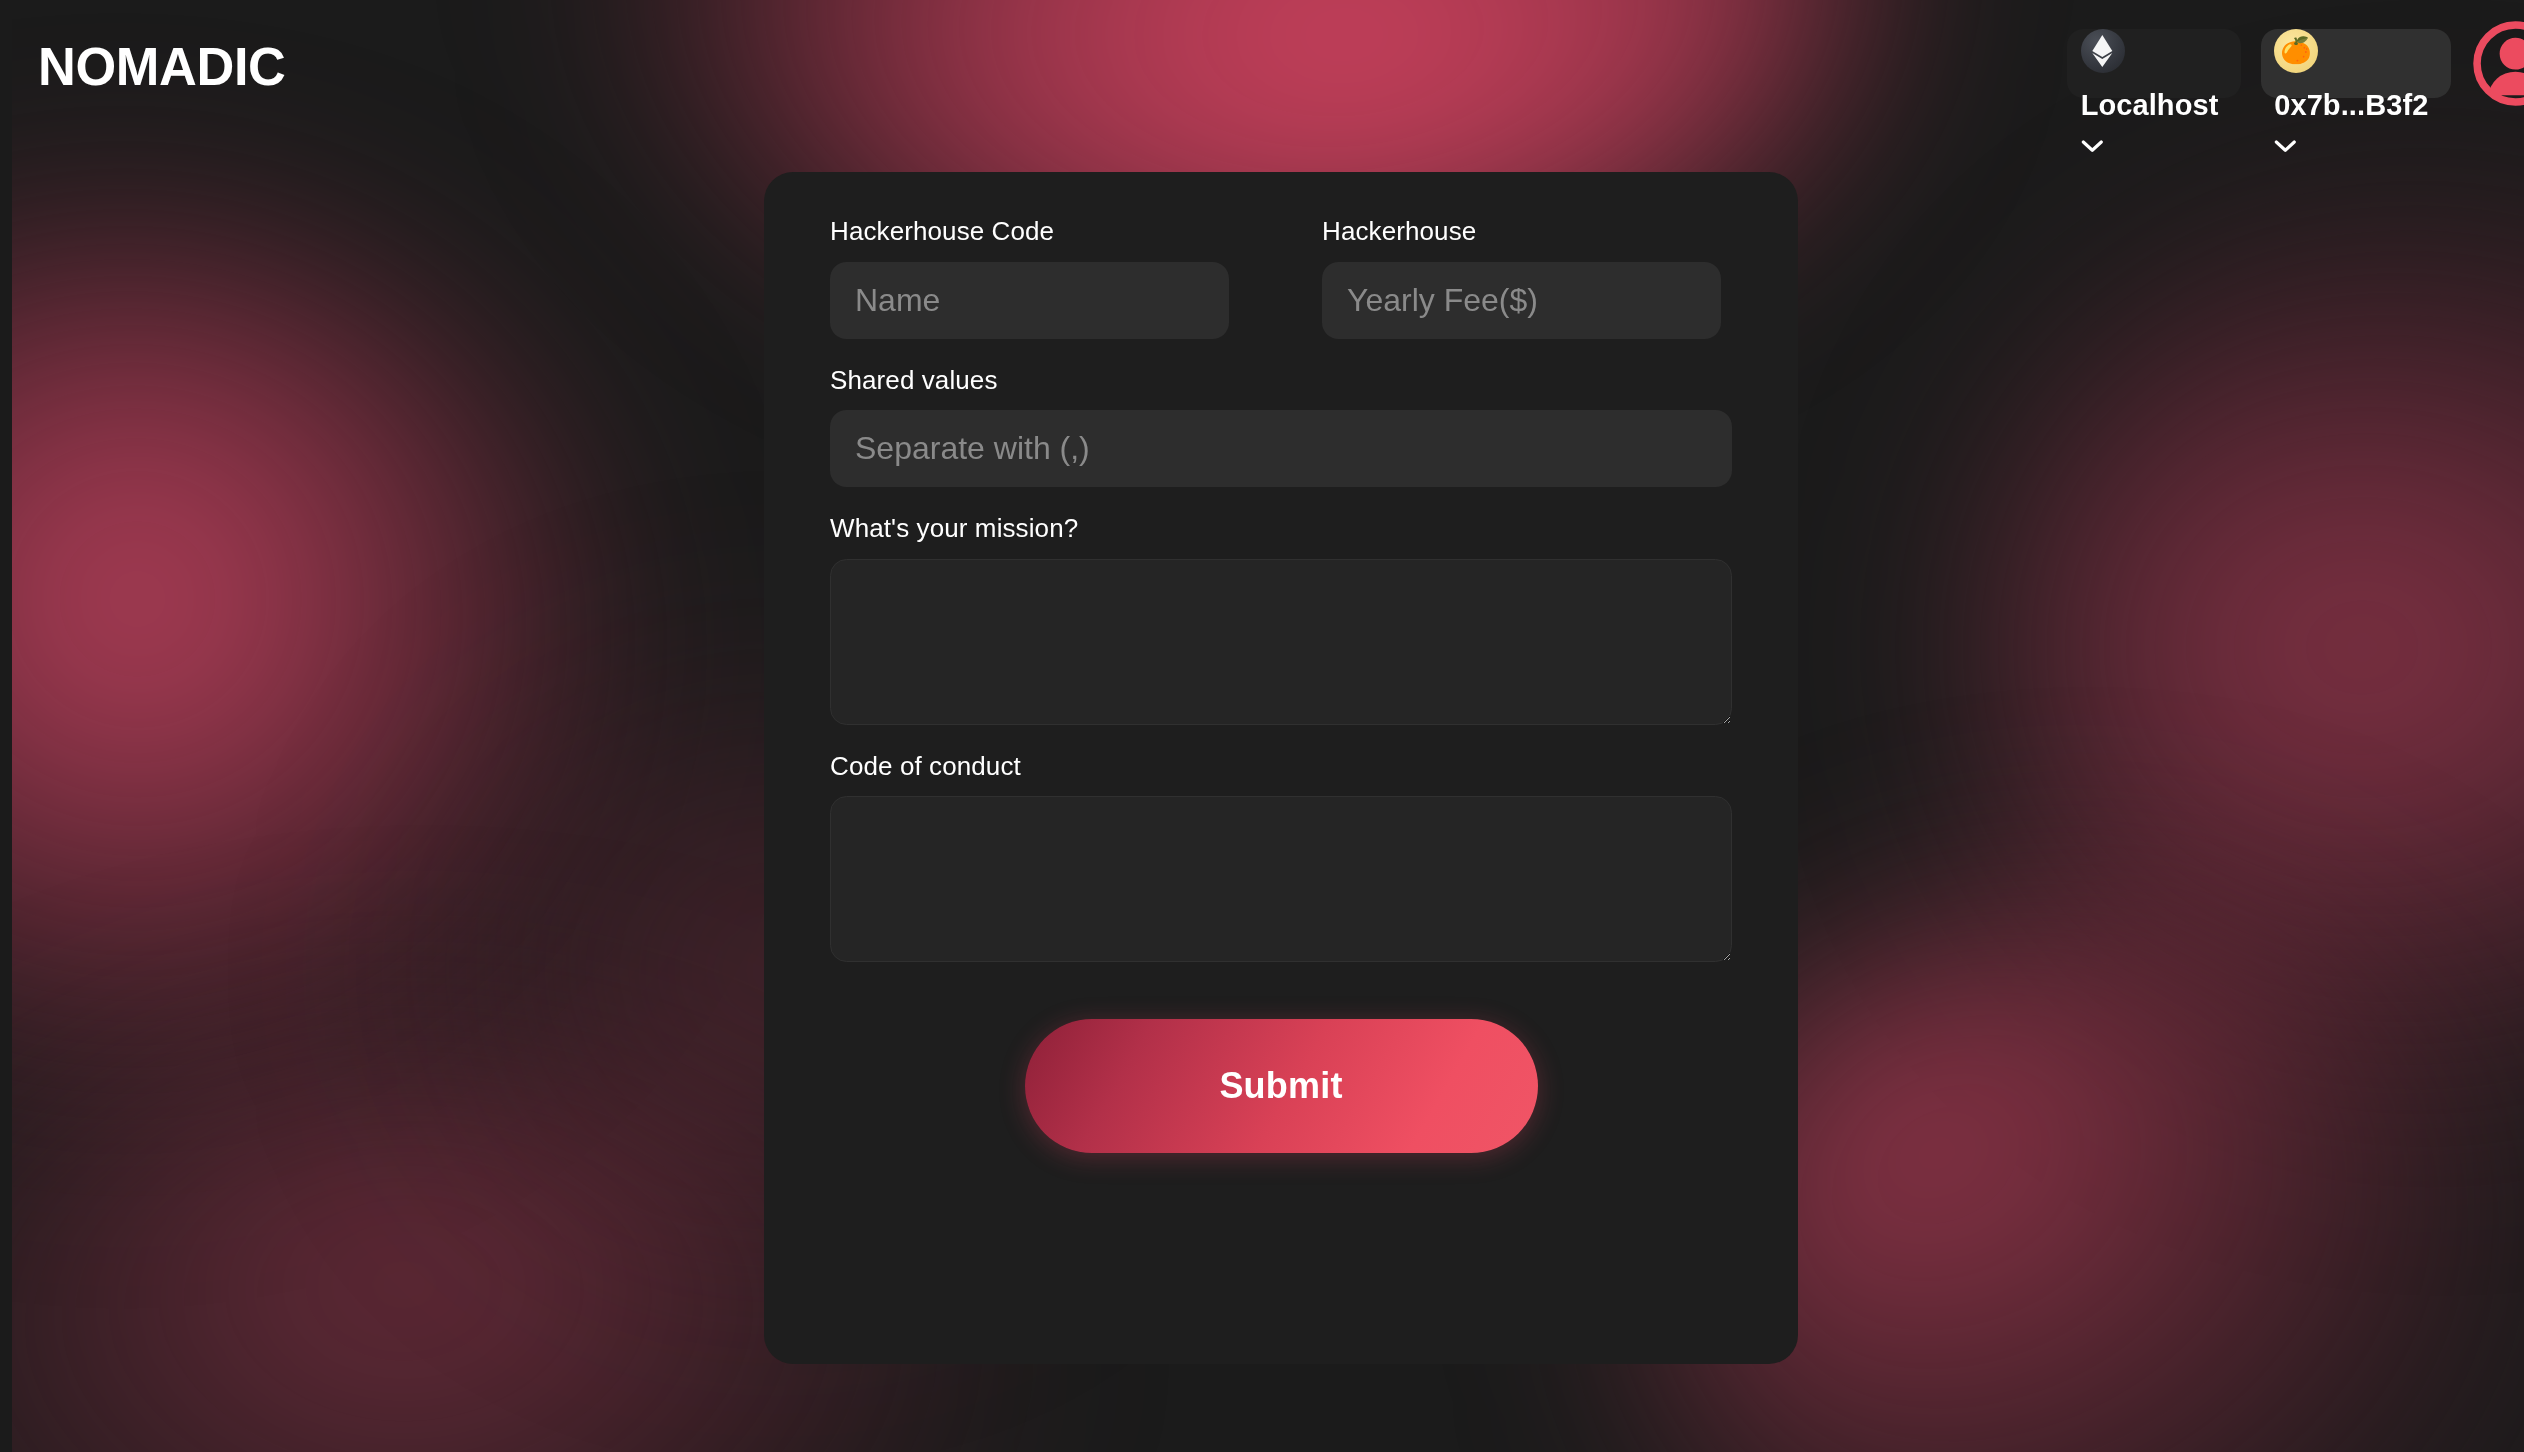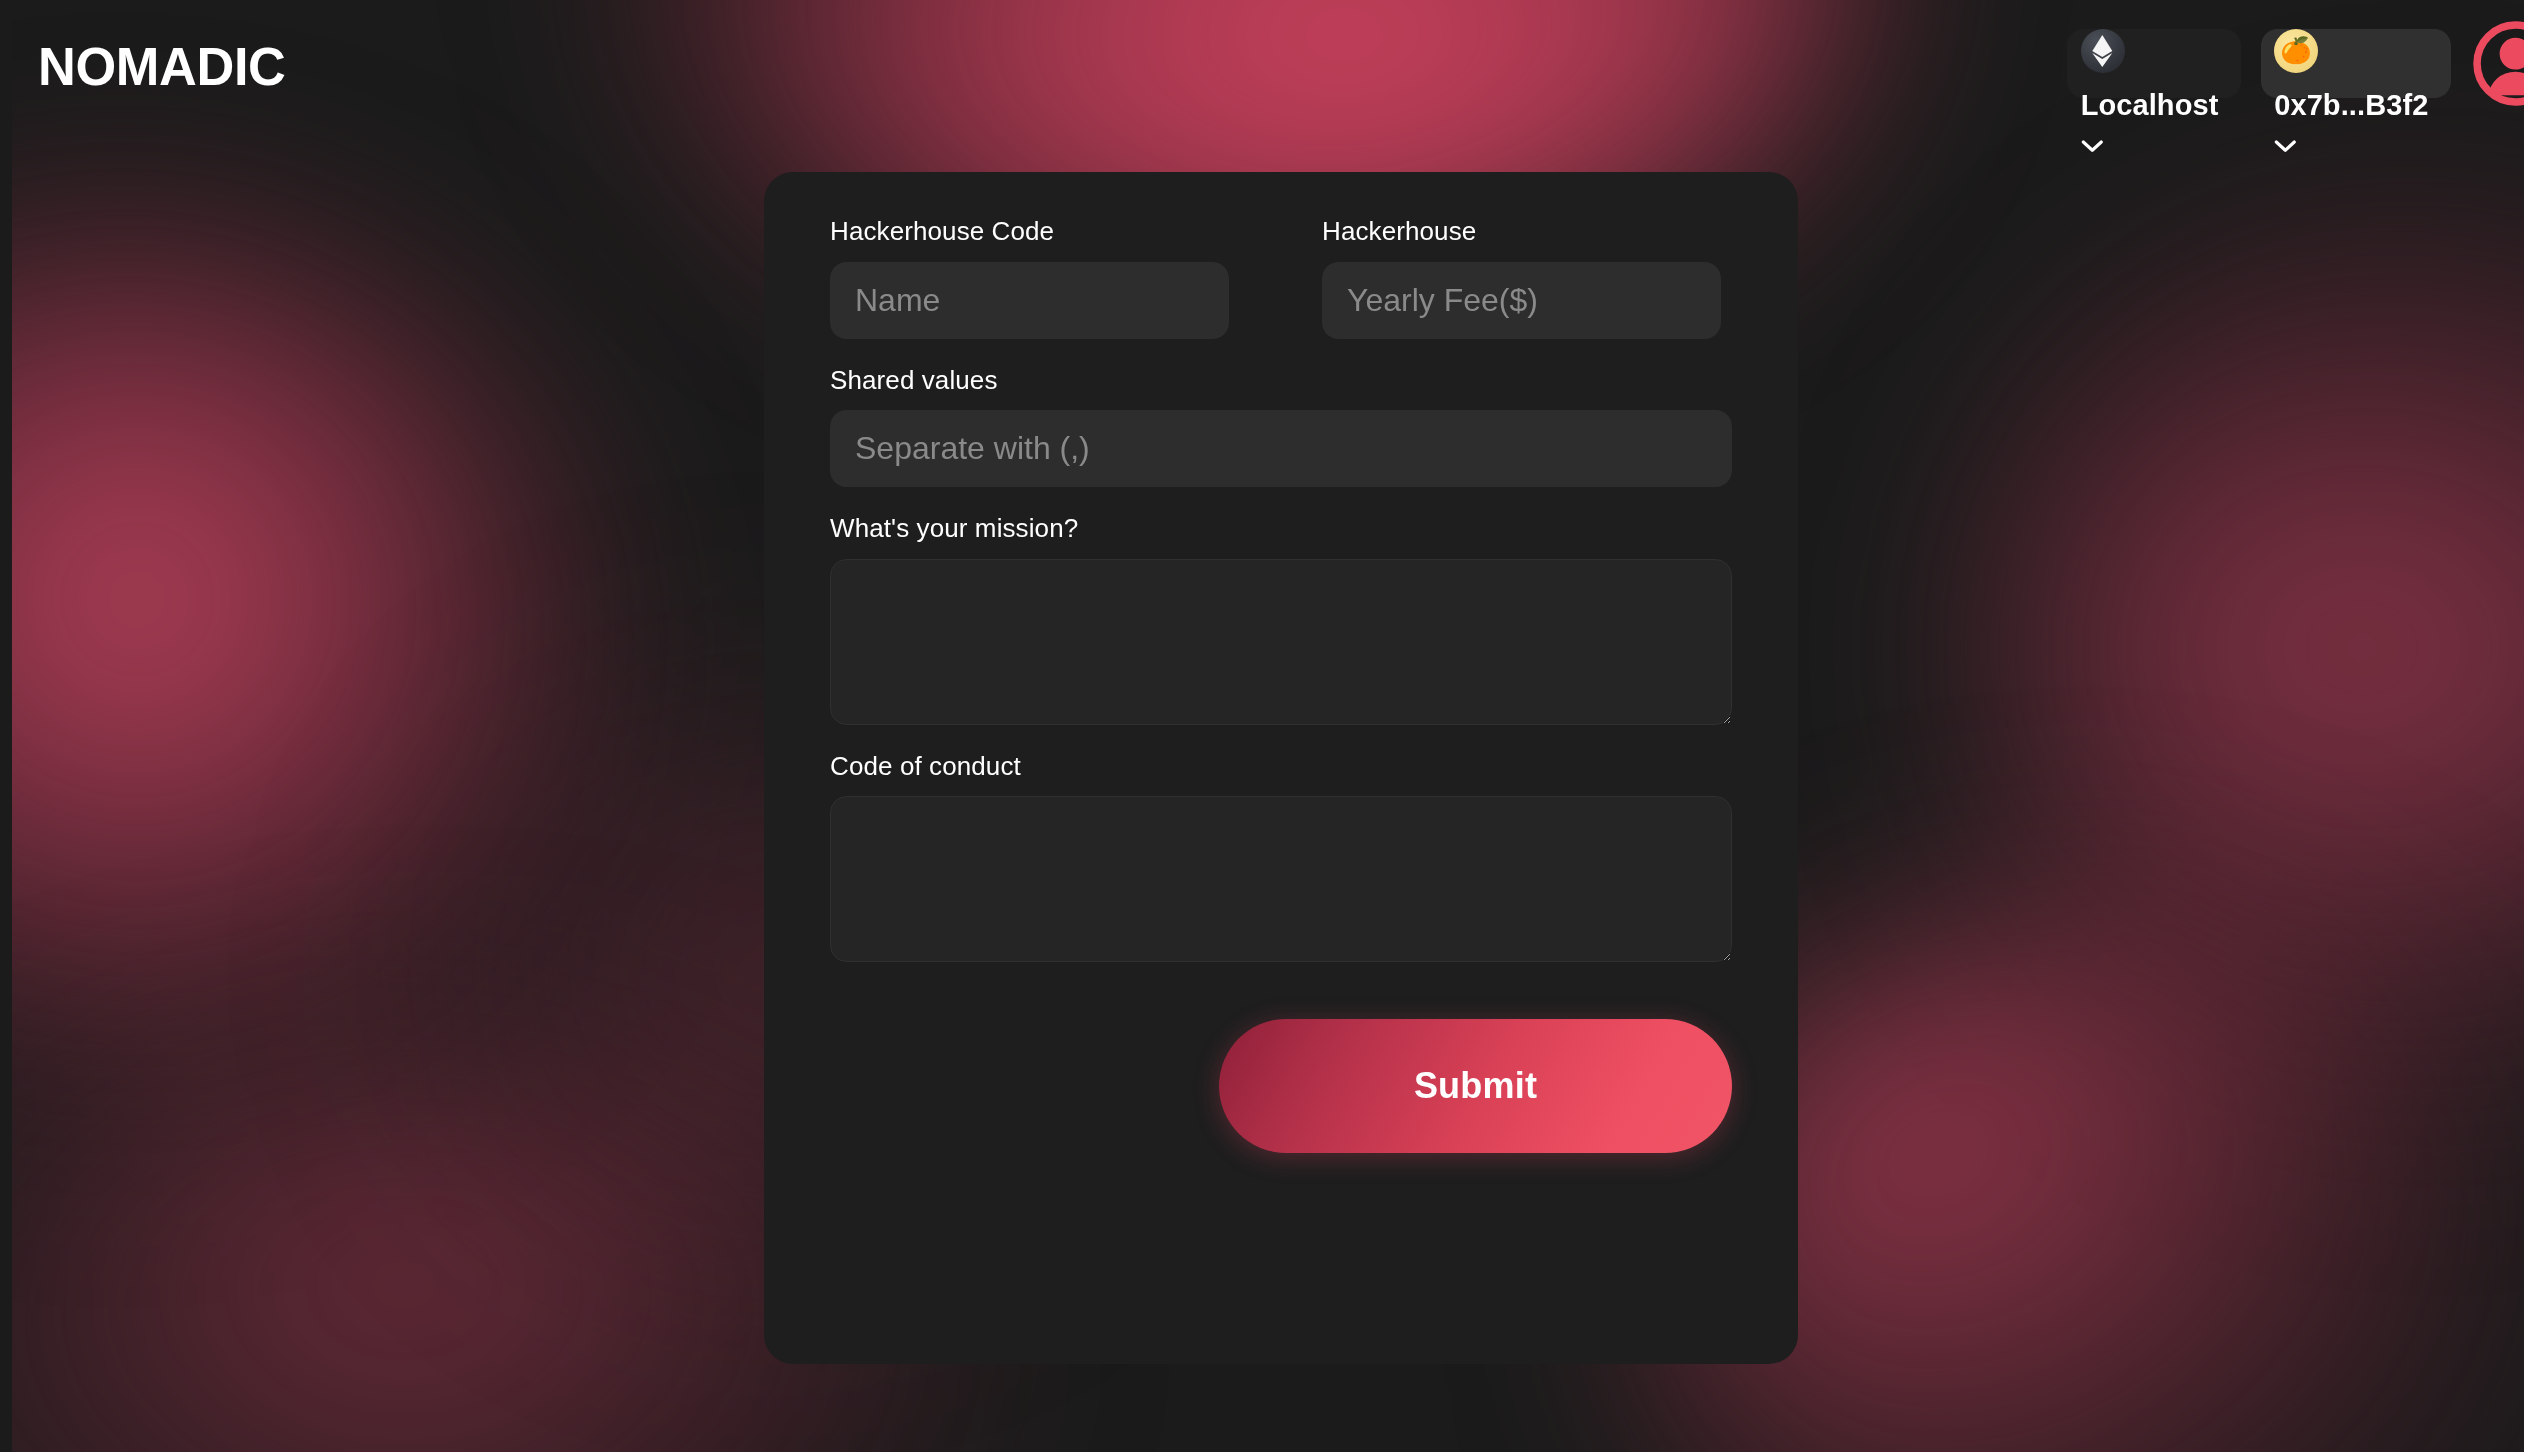--- a/index.html
+++ b/index.html
@@ -253,21 +253,21 @@
     outline: none;
     resize: vertical;
     display: block;
   }
   .txt-area.mission { height: 166px; }
   .txt-area.conduct { height: 166px; }
   .txt-area::placeholder { color: #8a8a8a; opacity: 1; }
 
   .submit-row {
     display: flex;
-    justify-content: flex-end;
+    justify-content: center;
     margin-top: 57px;
   }
 
   .submit-btn {
     width: 513px;
     height: 134px;
     border: none;
     border-radius: 67px;
     cursor: pointer;
     color: #ffffff;

